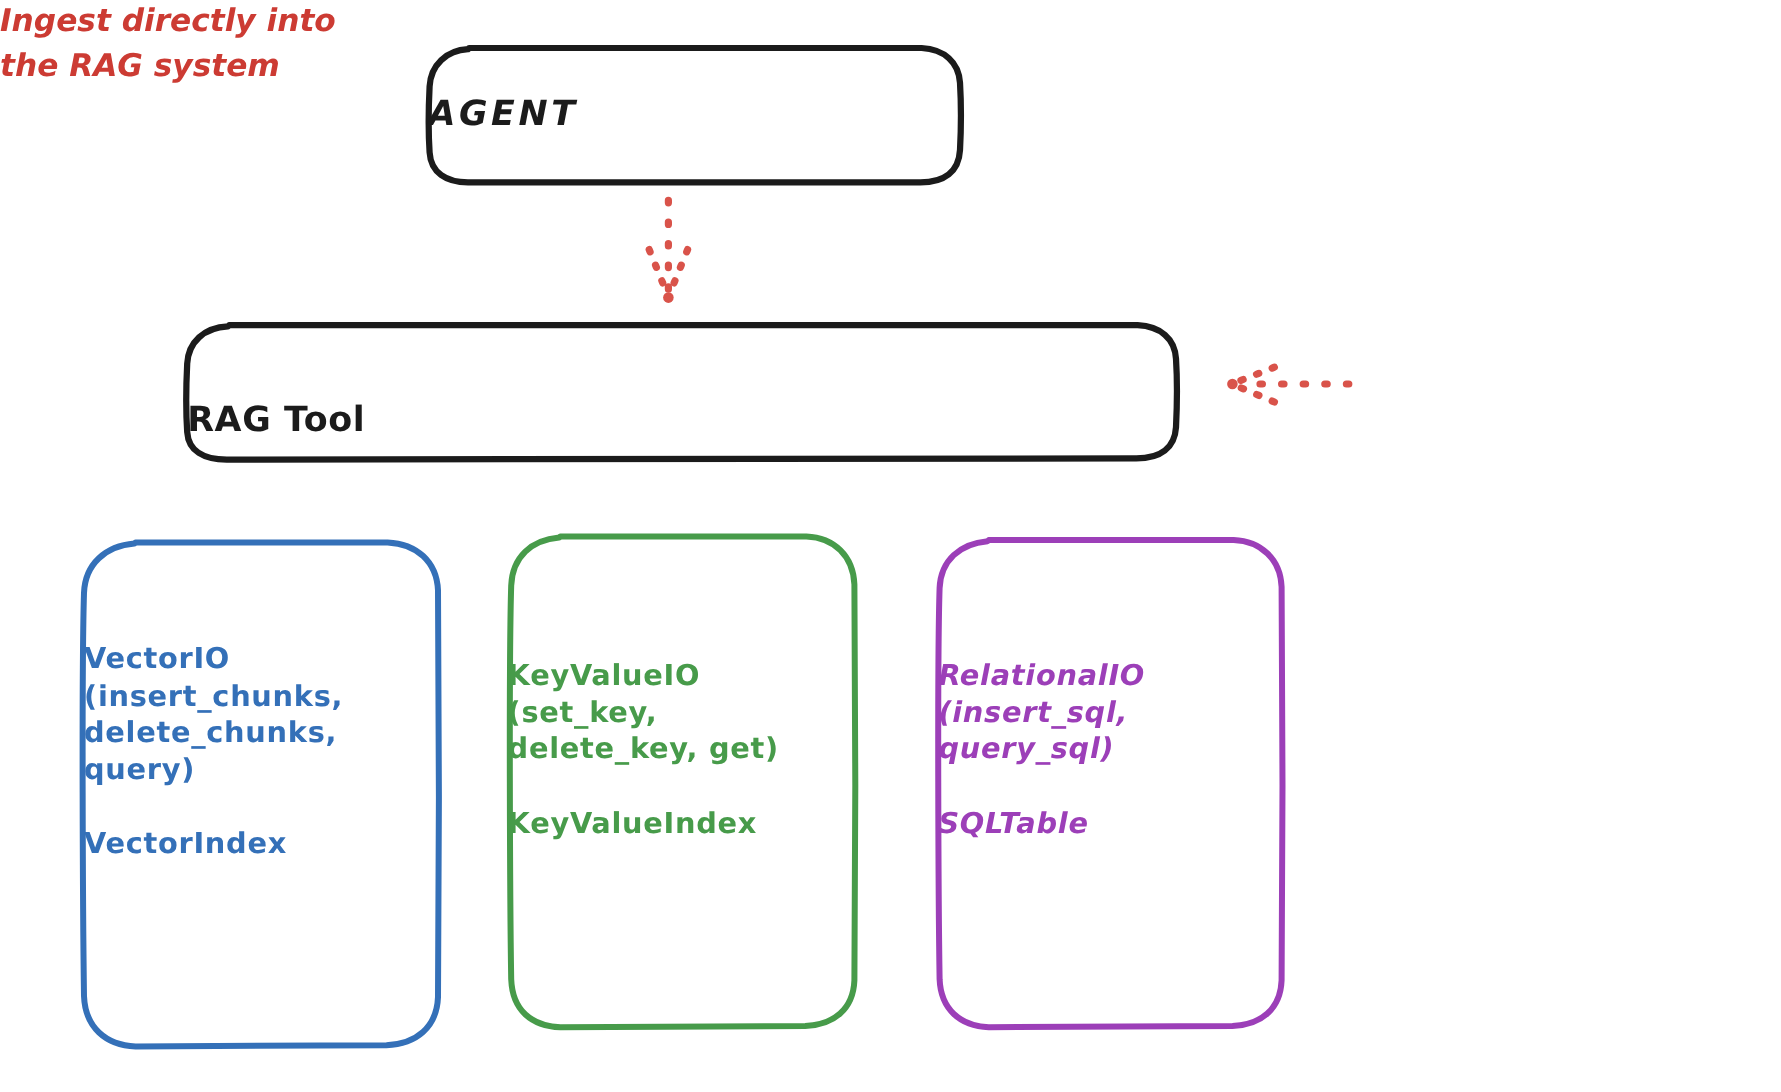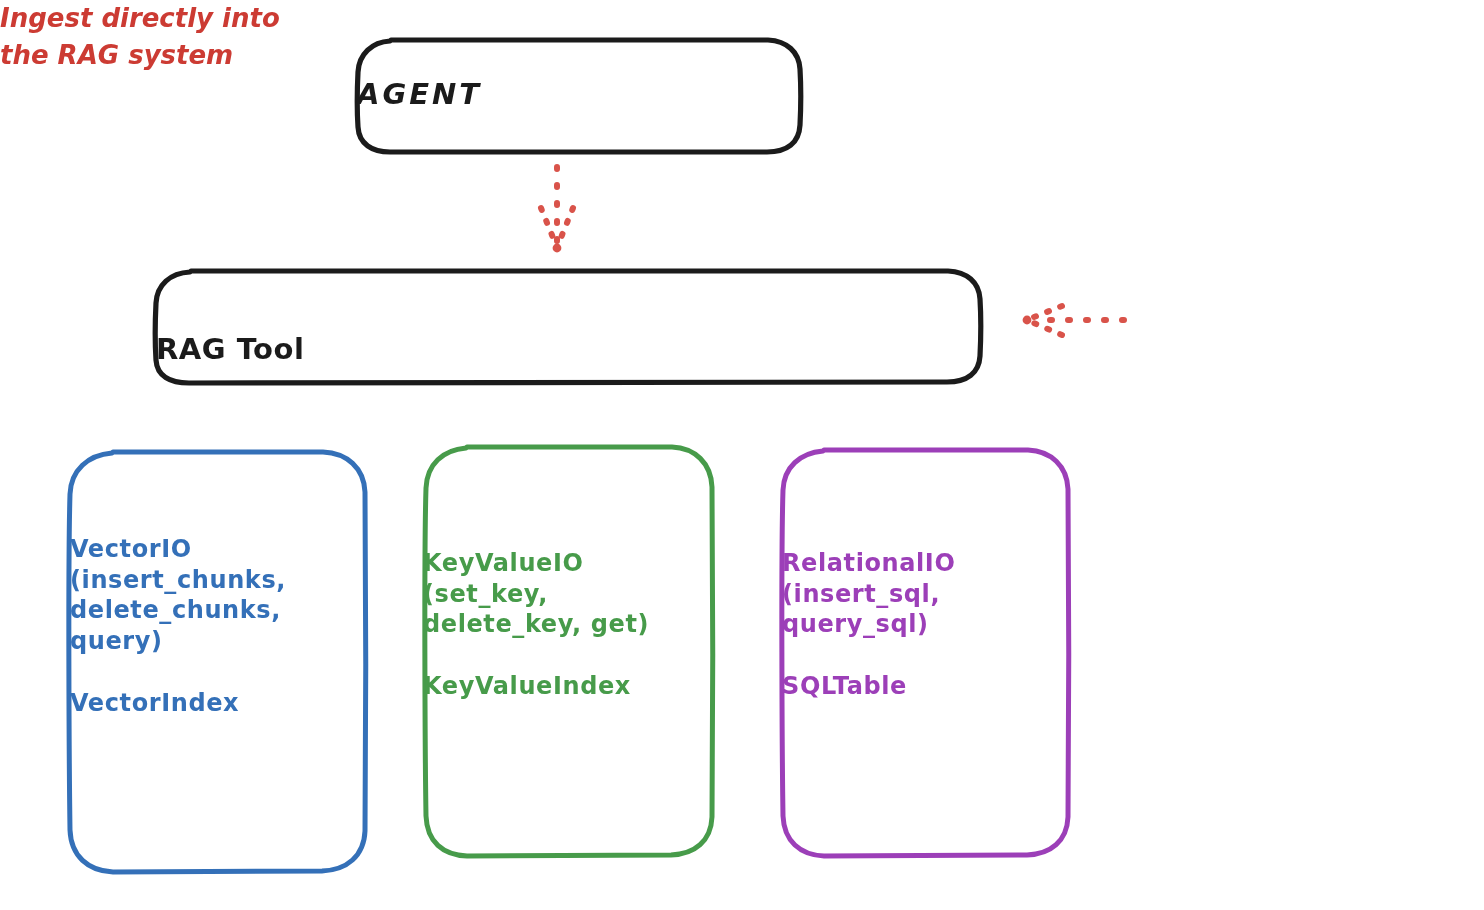--- a/index.html
+++ b/index.html
@@ -77,20 +77,21 @@
     top: 548px;
     width: 290px;
     color: #479b4a;
   }
 
   .relational-label {
     left: 782px;
     top: 548px;
     width: 287px;
     color: #9c3fb8;
+    font-style: italic;
   }
 
   .annot-label {
     left: 1145px;
     top: 280px;
     width: 330px;
     text-align: left;
     font-size: 26px;
     font-weight: 600;
     font-style: italic;

